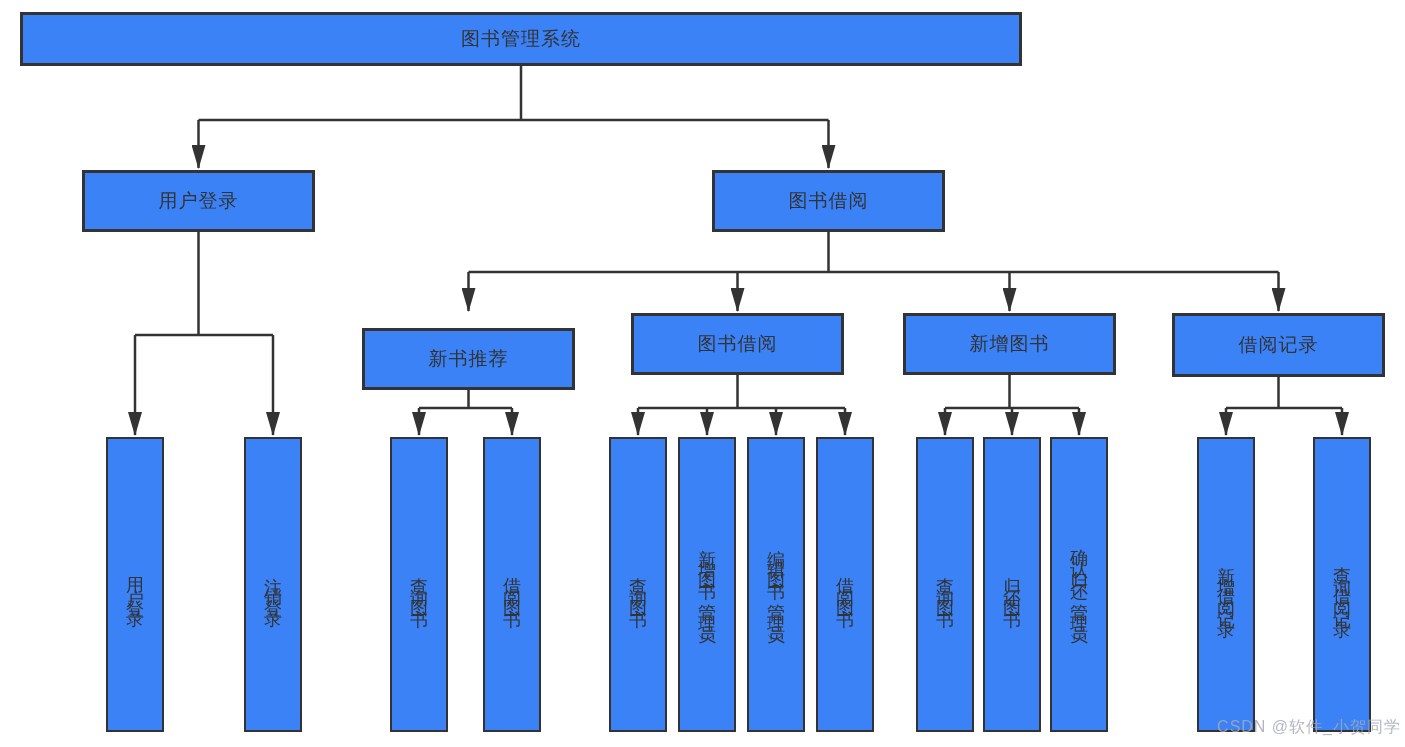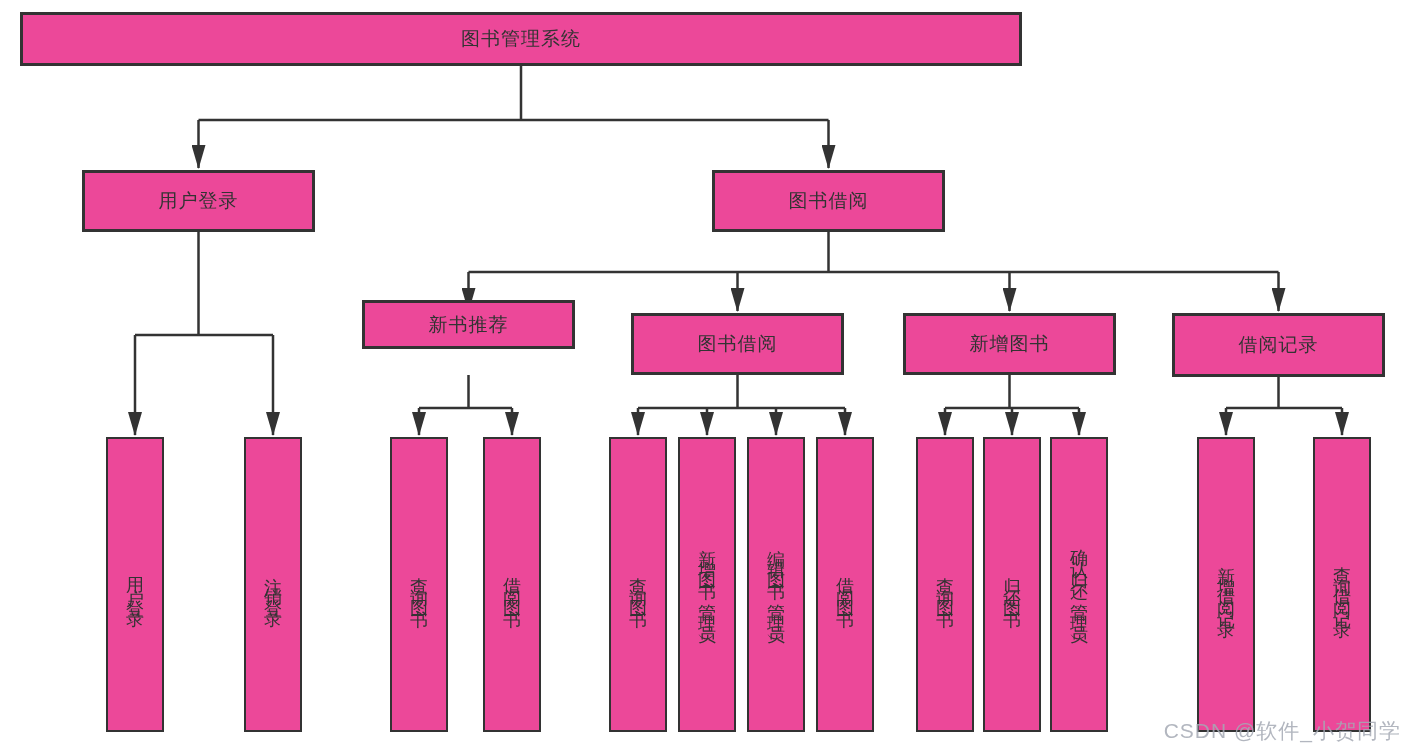--- a/index.html
+++ b/index.html
@@ -7,35 +7,35 @@
     position:relative;
     width:1405px;height:747px;
     overflow:hidden;
     font-family:"Liberation Sans","DejaVu Sans",sans-serif;
   }
   #connectors{
     position:absolute;left:0;top:0;width:1405px;height:747px;z-index:1;
   }
   .box{
     position:absolute;box-sizing:border-box;
-    background:#ec4899;border:3px solid #333333;
+    background:#3b82f6;border:3px solid #333333;
     display:flex;align-items:center;justify-content:center;
     color:#333333;z-index:2;
   }
   .hbox{font-size:19px;letter-spacing:1px;}
   .vbox{
     border-width:2px;
     writing-mode:vertical-lr;
     text-orientation:mixed;
     font-size:18px;
     letter-spacing:11px;
   }
   #watermark{
     position:absolute;top:717px;right:4px;z-index:5;
-    font-size:21px;color:rgba(164,169,180,0.85);
+    font-size:16px;color:rgba(164,169,180,0.85);
     letter-spacing:1px;white-space:nowrap;
   }
 </style>
 </head>
 <body>
 
 <svg id="connectors" viewBox="0 0 1405 747" xmlns="http://www.w3.org/2000/svg">
   <defs>
     <marker id="arrow" markerUnits="userSpaceOnUse" markerWidth="24" markerHeight="14" refX="23" refY="7" orient="auto">
       <path d="M0 0 L24 7 L0 14 Z" fill="#333333"></path>
@@ -76,21 +76,21 @@
     <path d="M1226 408 V435" marker-end="url(#arrow)"></path>
     <path d="M1342 408 V435" marker-end="url(#arrow)"></path>
   </g>
 </svg>
 
 <div class="box hbox" style="left:20px;top:12px;width:1002px;height:54px">图书管理系统</div>
 
 <div class="box hbox" style="left:82px;top:170px;width:233px;height:62px">用户登录</div>
 <div class="box hbox" style="left:712px;top:170px;width:233px;height:62px">图书借阅</div>
 
-<div class="box hbox" style="left:362px;top:300px;width:213px;height:49px">新书推荐</div>
+<div class="box hbox" style="left:362px;top:328px;width:213px;height:62px">新书推荐</div>
 <div class="box hbox" style="left:631px;top:313px;width:213px;height:62px">图书借阅</div>
 <div class="box hbox" style="left:903px;top:313px;width:213px;height:62px">新增图书</div>
 <div class="box hbox" style="left:1172px;top:313px;width:213px;height:64px">借阅记录</div>
 
 <div class="box vbox" style="left:106px;top:437px;width:58px;height:295px">用户登录</div>
 <div class="box vbox" style="left:244px;top:437px;width:58px;height:295px">注销登录</div>
 
 <div class="box vbox" style="left:390px;top:437px;width:58px;height:295px">查询图书</div>
 <div class="box vbox" style="left:483px;top:437px;width:58px;height:295px">借阅图书</div>
 

